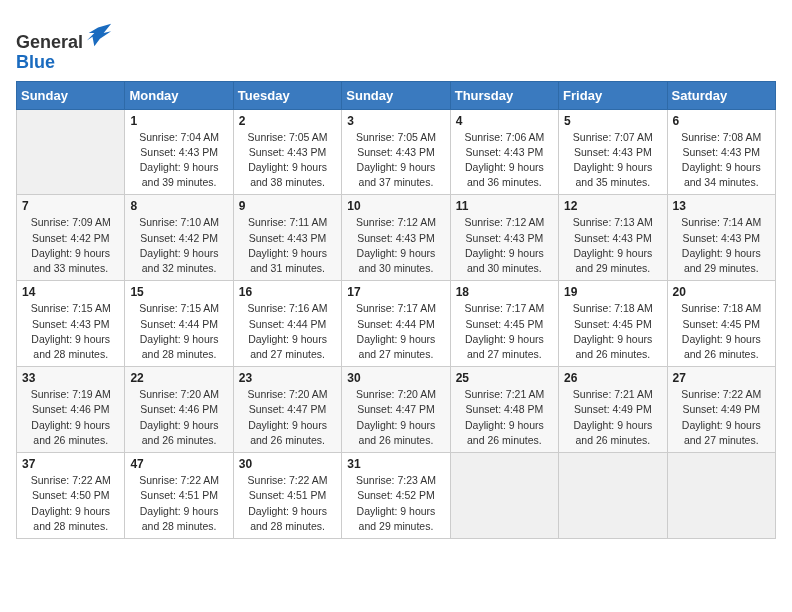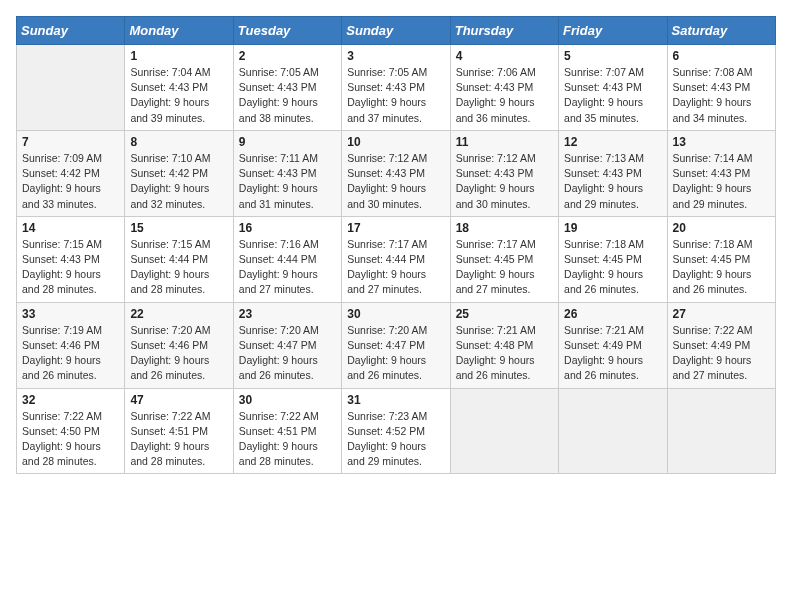--- a/index.html
+++ b/index.html
@@ -51,21 +51,20 @@
       border: 1px solid #ccc;
     }
     .calendar th {
       background-color: #3a7abf;
       color: #fff;
       font-size: 13px;
       font-weight: bold;
       padding: 6px 4px;
       text-align: left;
       border: 1px solid #2e6aa8;
-      font-style: italic;
     }
     .calendar td {
       border: 1px solid #ccc;
       vertical-align: top;
       padding: 4px 5px;
       width: calc(100% / 7);
       min-height: 80px;
       font-size: 11px;
       color: #333;
       background: #fff;
@@ -76,29 +75,48 @@
     .day-number {
       font-weight: bold;
       font-size: 12px;
       color: #222;
       margin-bottom: 2px;
     }
     .day-info {
       font-size: 10.5px;
       color: #333;
       line-height: 1.45;
+      text-align: center;
     }
     .empty-cell {
       background: #f0f0f0 !important;
     }
   </style>
 </head>
 <body>
 
 <div>
+  <div class="header-area">
+    <div class="logo">
+      <div>
+        <div class="logo-text">
+          <span class="general">General</span><svg class="logo-icon" viewBox="0 0 30 30">
+              <polygon points="14,8 28,4 20,14 28,12 16,20 10,28 8,18 2,22 10,14 4,14" fill="#1a6bbf"></polygon>
+            </svg>
+        </div>
+        <div class="logo-text">
+          <span class="blue">Blue</span>
+        </div>
+      </div>
+    </div>
+    <div class="title-block">
+      <div class="month-title"></div>
+      <div class="location"></div>
+    </div>
+  </div>
 
   <table class="calendar">
     <thead>
       <tr>
       <th>Sunday</th>
           <th>Monday</th>
           <th>Tuesday</th>
           <th>Sunday</th>
           <th>Thursday</th>
           <th>Friday</th>
@@ -218,21 +236,21 @@
             <div class="day-number">26</div>
             <div class="day-info">Sunrise: 7:21 AM<br>Sunset: 4:49 PM<br>Daylight: 9 hours and 26 minutes.</div>
           </td>
           <td>
             <div class="day-number">27</div>
             <div class="day-info">Sunrise: 7:22 AM<br>Sunset: 4:49 PM<br>Daylight: 9 hours and 27 minutes.</div>
           </td>
         </tr>
         <tr>
           <td>
-            <div class="day-number">32</div>
+            <div class="day-number">37</div>
             <div class="day-info">Sunrise: 7:22 AM<br>Sunset: 4:50 PM<br>Daylight: 9 hours and 28 minutes.</div>
           </td>
           <td>
             <div class="day-number">47</div>
             <div class="day-info">Sunrise: 7:22 AM<br>Sunset: 4:51 PM<br>Daylight: 9 hours and 28 minutes.</div>
           </td>
           <td>
             <div class="day-number">30</div>
             <div class="day-info">Sunrise: 7:22 AM<br>Sunset: 4:51 PM<br>Daylight: 9 hours and 28 minutes.</div>
           </td>

